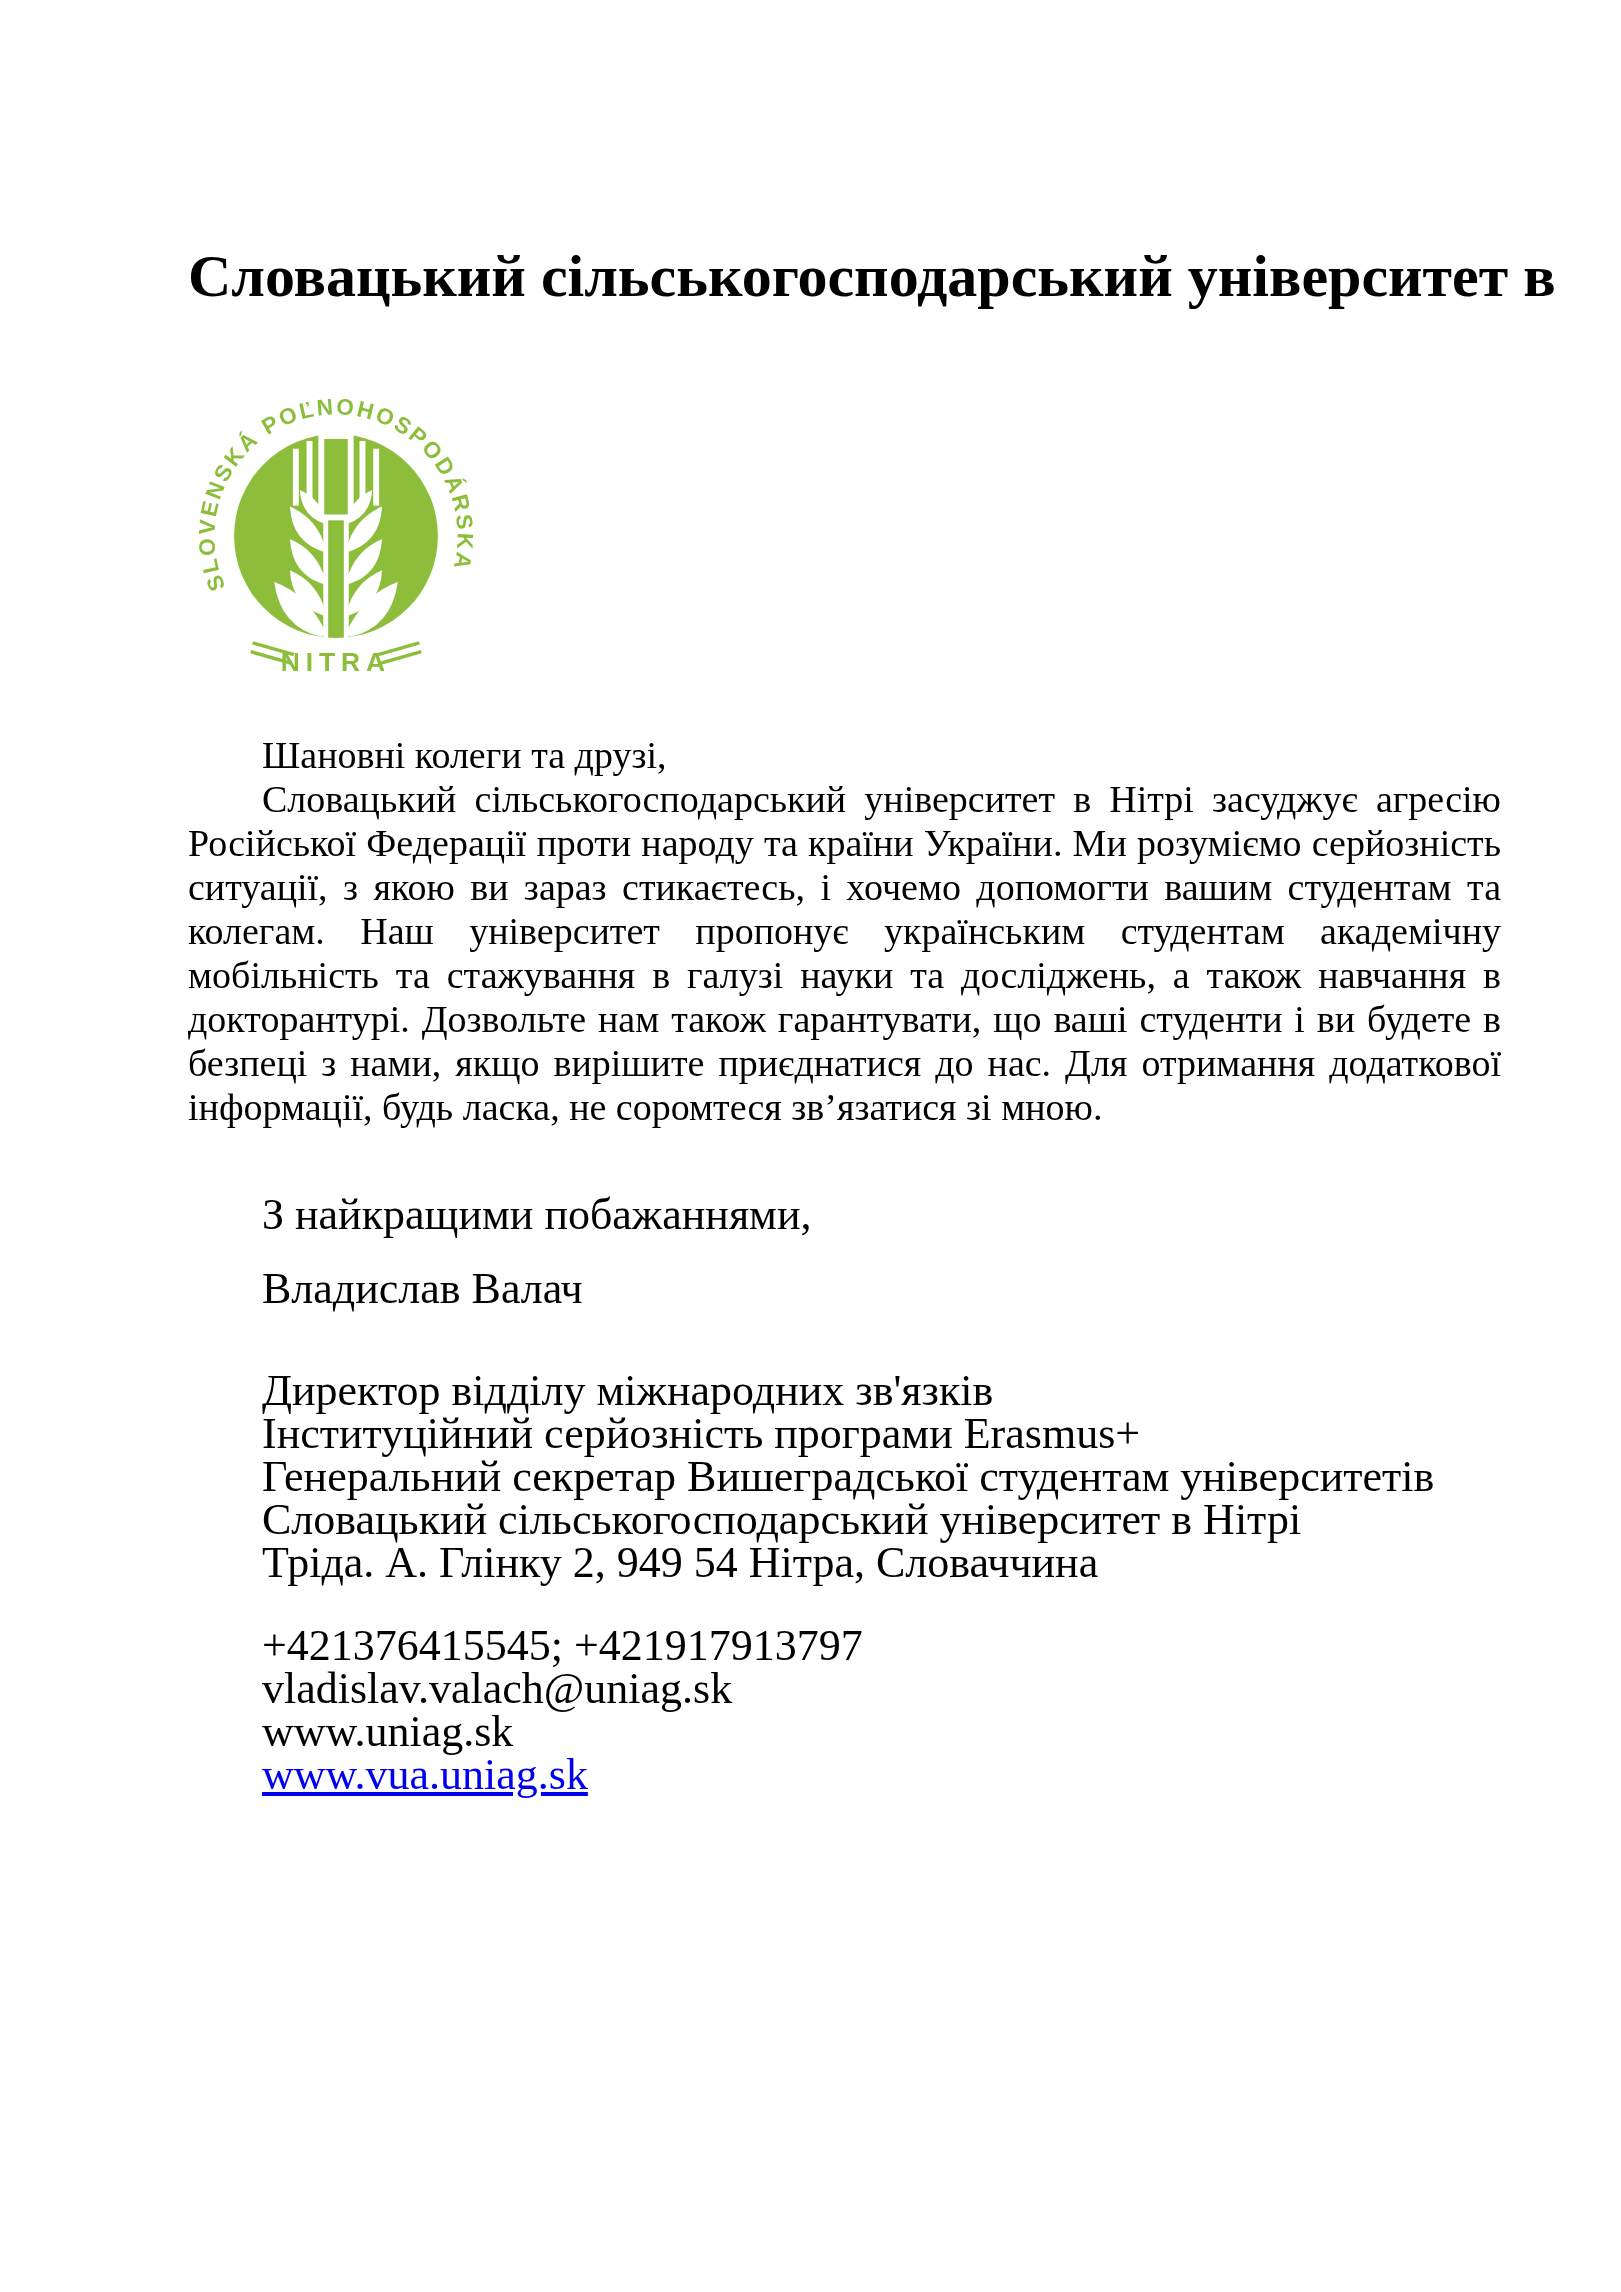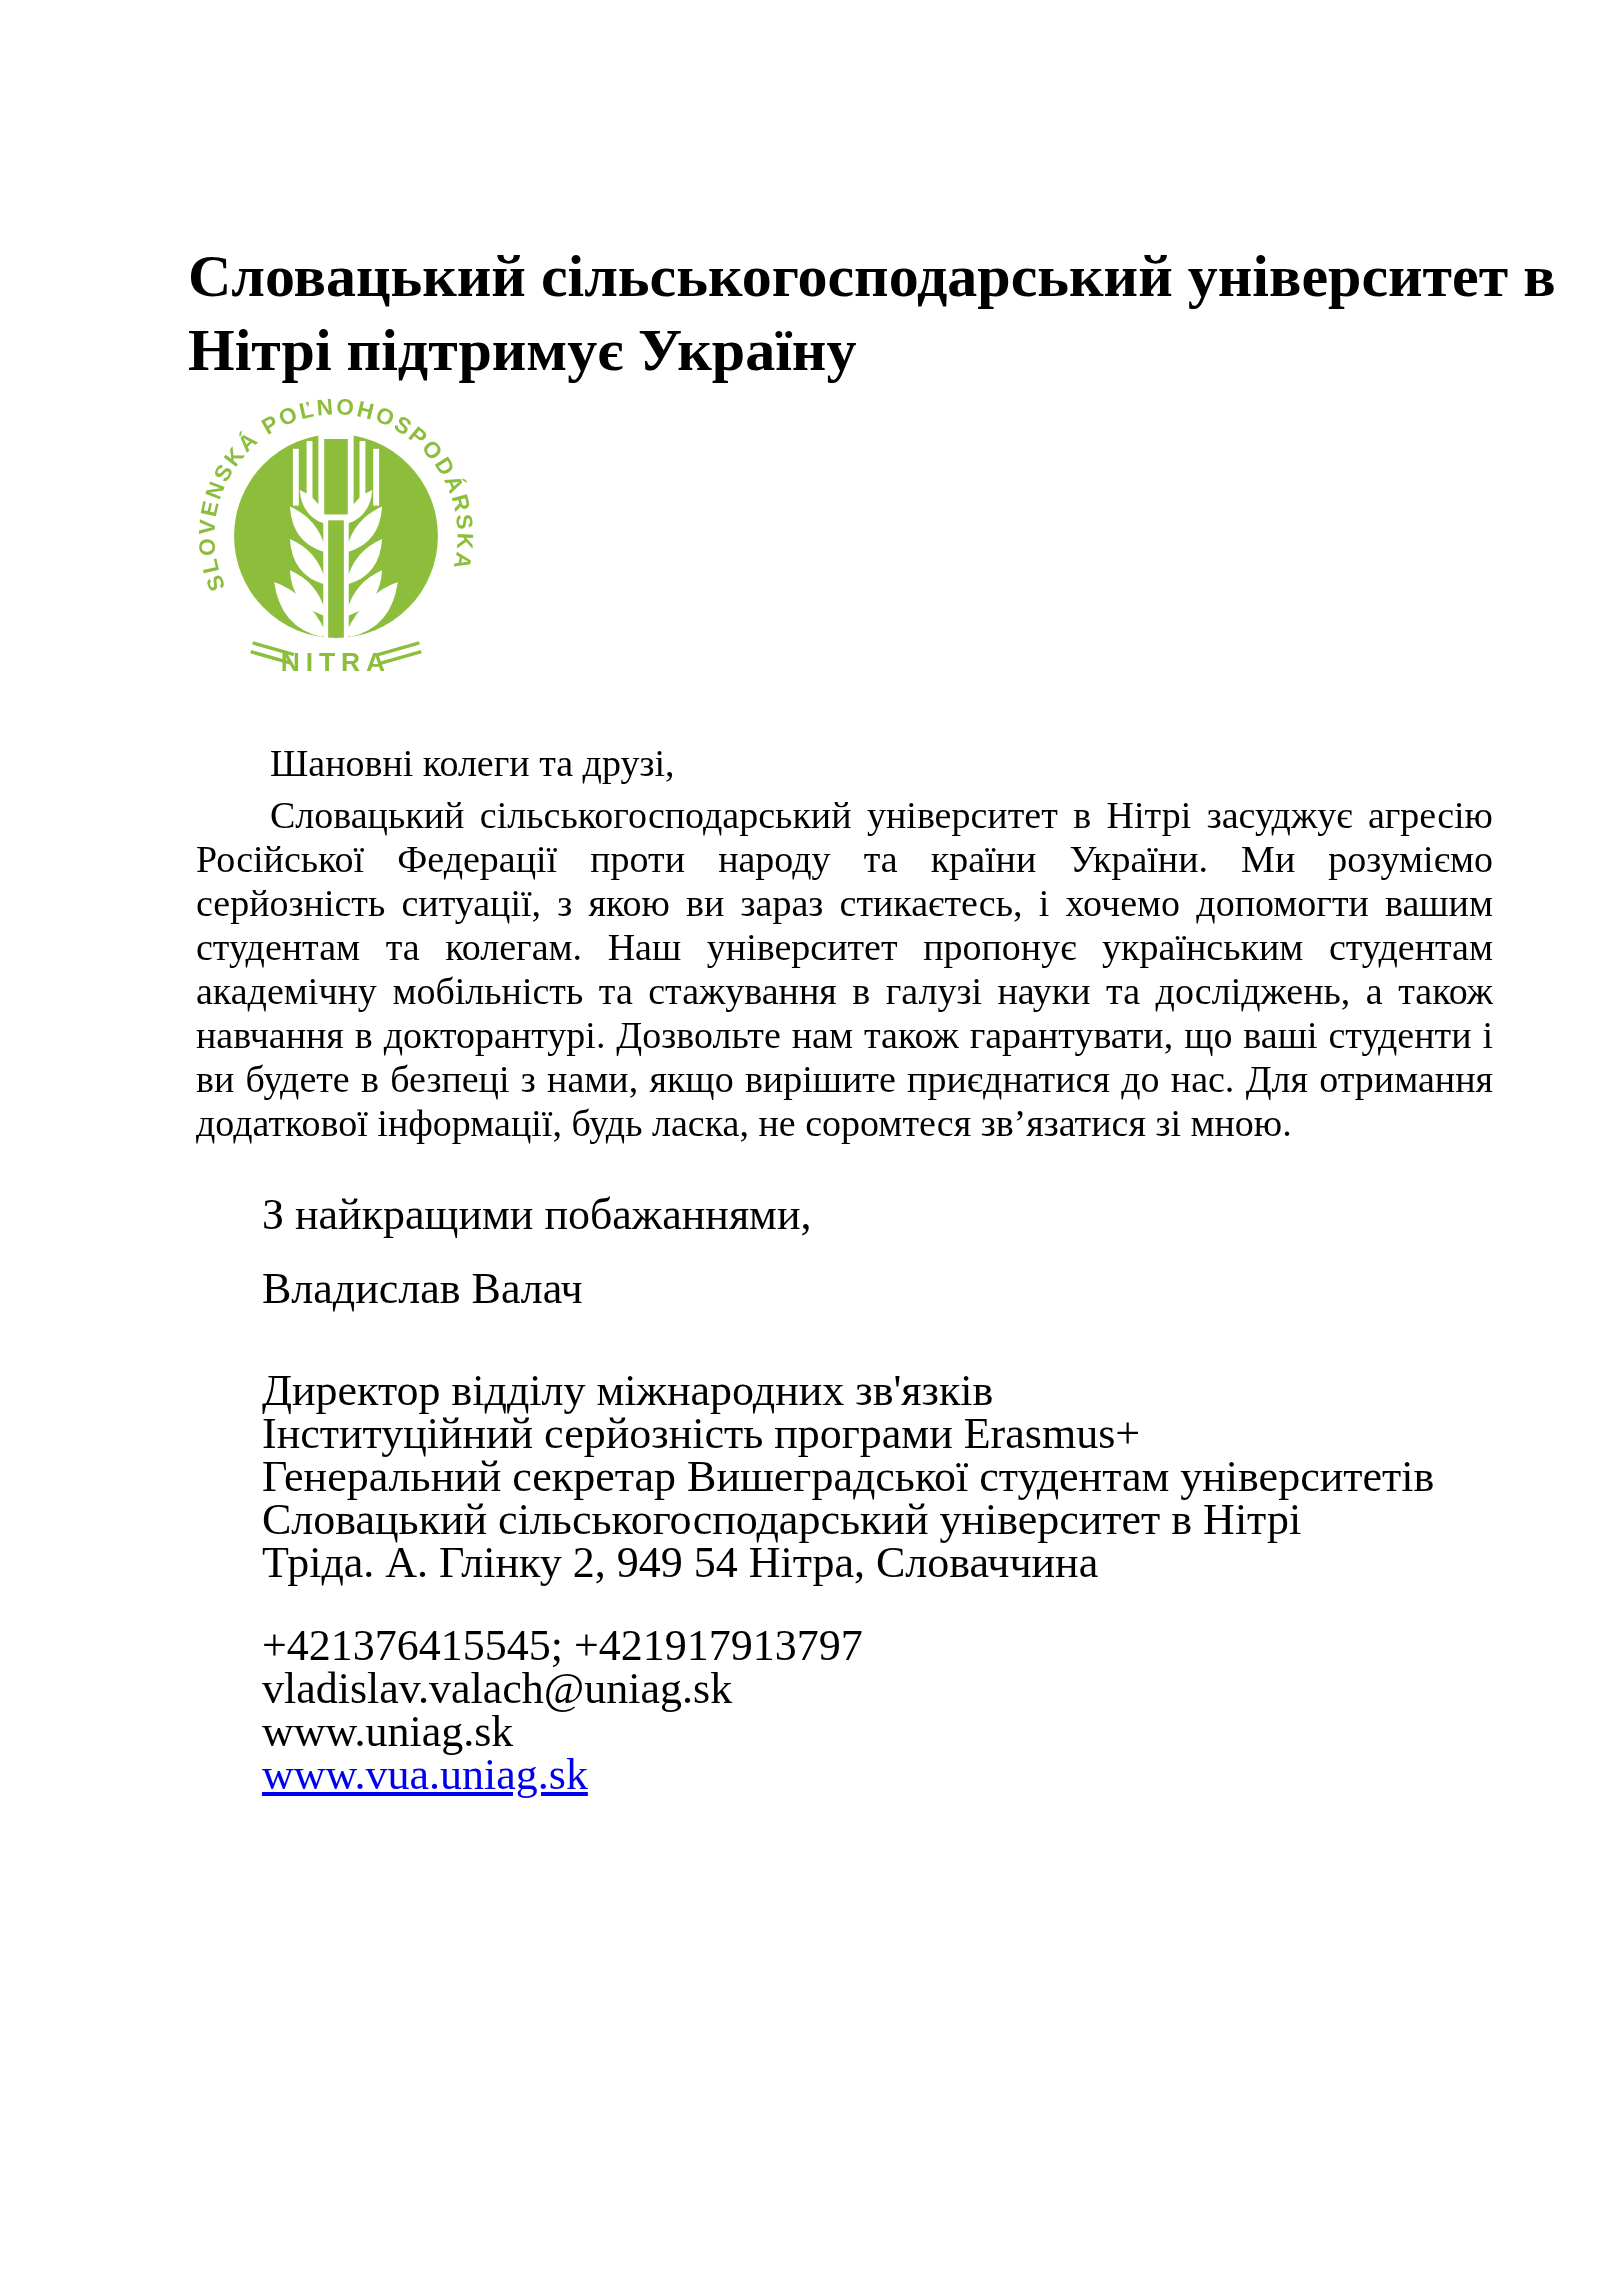--- a/index.html
+++ b/index.html
@@ -50,21 +50,21 @@
   }
 
   .body-block {
     position: absolute;
     left: 188px;
     top: 733px;
     width: 1313px;
     font-size: 38px;
     line-height: 44px;
   }
-  .body-block p { margin: 8px; }
+  .body-block p { margin: 0; }
   .greeting { text-indent: 74px; }
   .para { text-indent: 74px; text-align: justify; }
 
   .closing-block {
     position: absolute;
     left: 262px;
     top: 1193px;
     width: 1245px;
     font-size: 44px;
     line-height: 43px;
@@ -80,21 +80,20 @@
     text-decoration: underline;
   }
 </style>
 </head>
 <body>
 
 <div id="page">
 
   <h1 class="doc-title">
     <div class="t-line">Словацький сільськогосподарський університет в</div>
-    <div class="t-line">Нітрі підтримує Україну</div>
   </h1>
 
   <div class="logo-wrap">
     <svg width="320" height="294" viewBox="0 0 326 300" xmlns="http://www.w3.org/2000/svg">
 
       <circle cx="163" cy="149" r="104" class="g-fill"></circle>
 
       <g>
         <rect x="119" y="60" width="6" height="58" class="w-fill"></rect>
         <rect x="133" y="52" width="6" height="60" class="w-fill"></rect>

